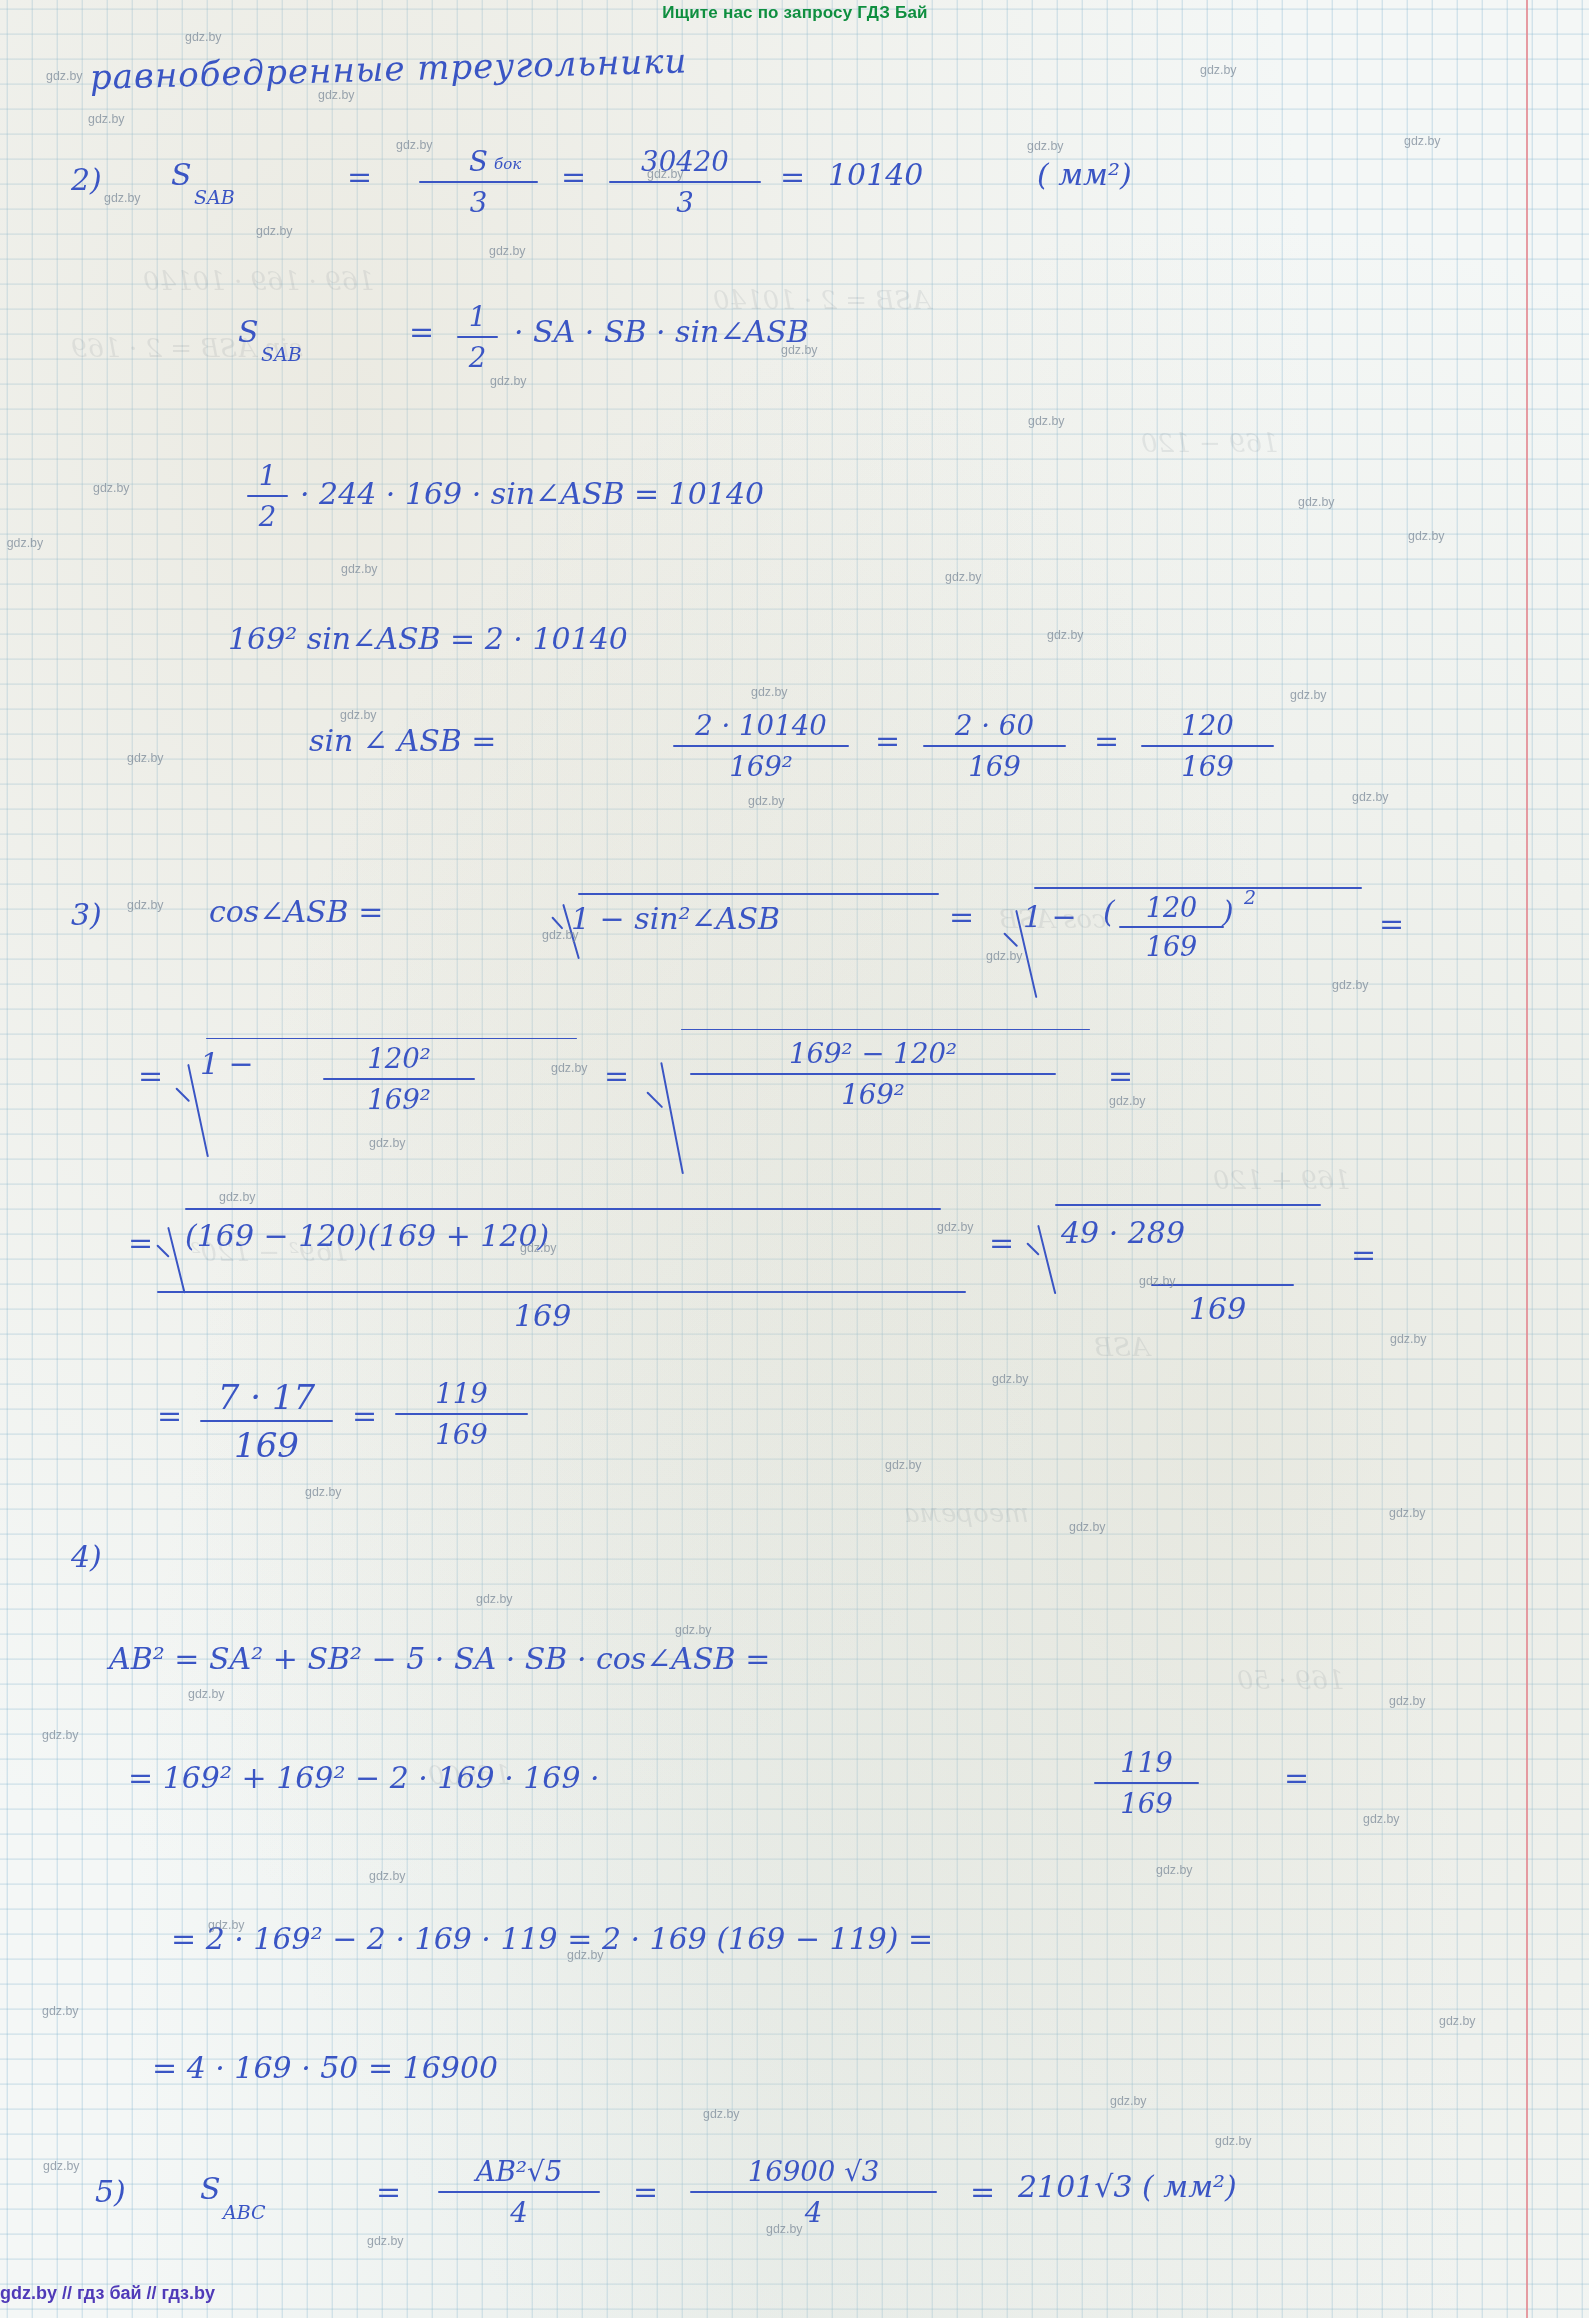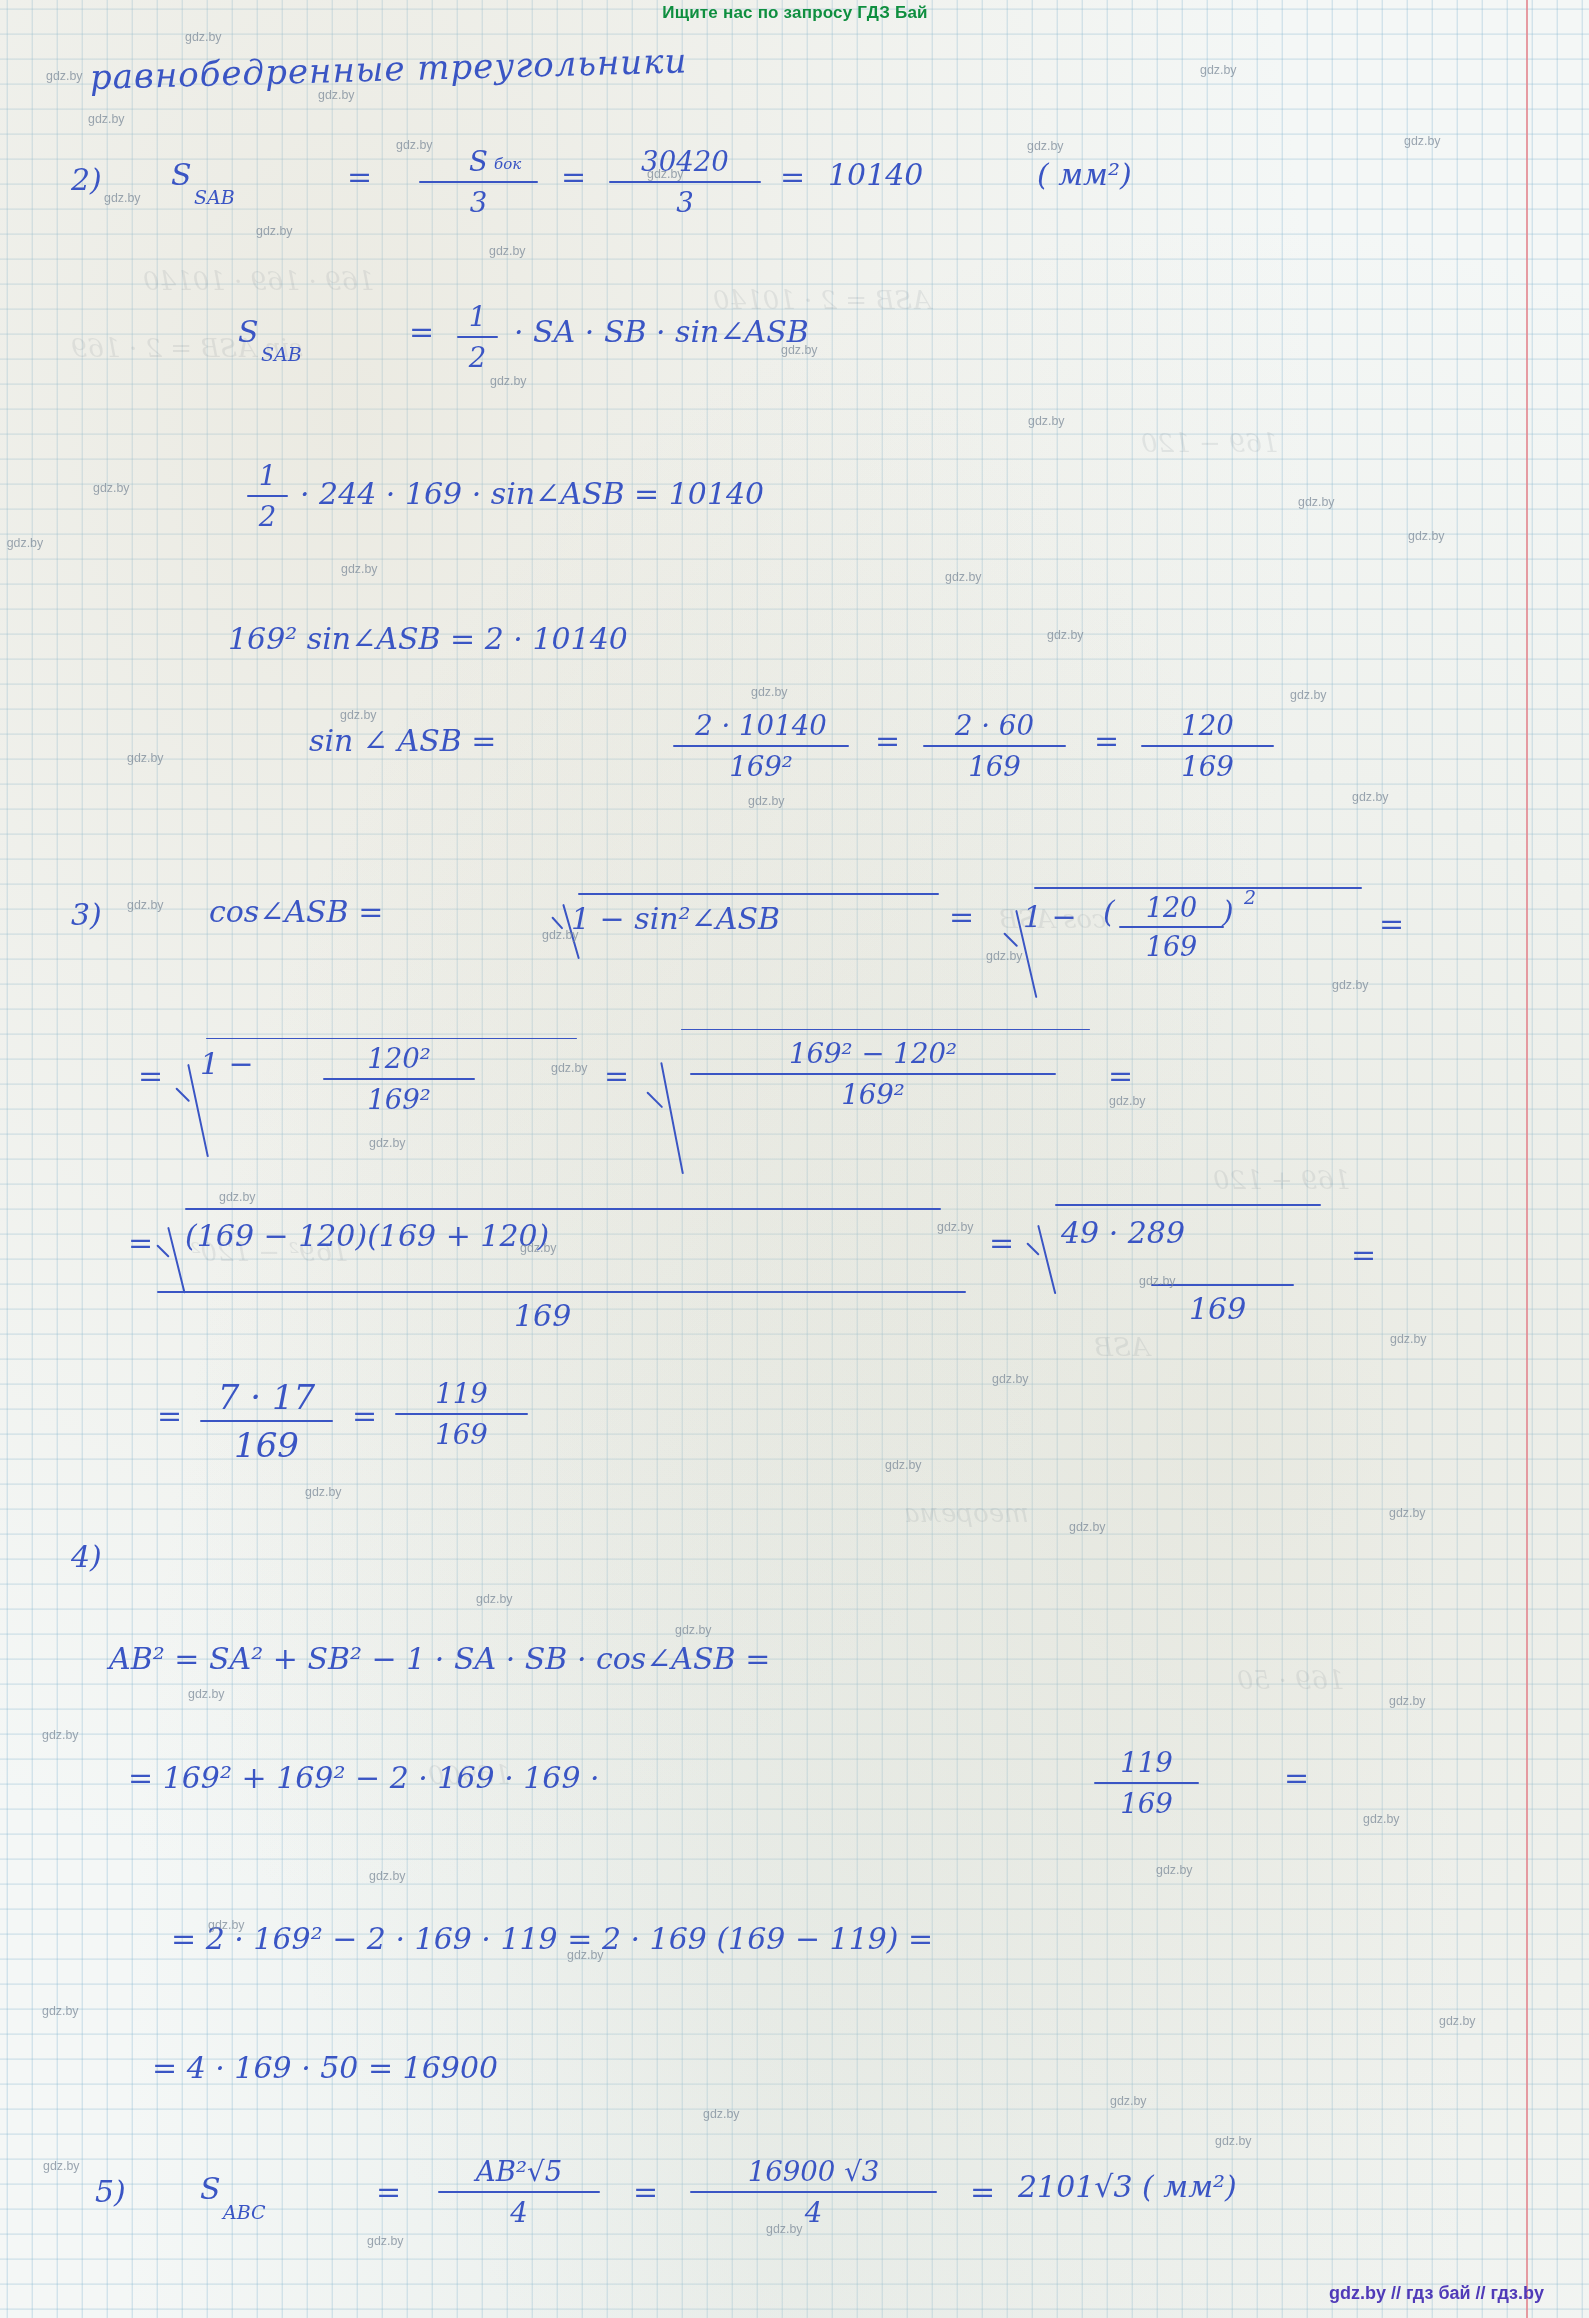--- a/index.html
+++ b/index.html
@@ -76,21 +76,21 @@
     font-size: 17px;
     font-weight: bold;
     color: #0f8f3f;
     letter-spacing: 0.2px;
   }
   .bottom-banner {
     position: absolute;
     top: 2283px;
     left: 0;
     width: 1544px;
-    text-align: right;
+    text-align: left;
     font-size: 18px;
     font-weight: bold;
     color: #4f3ab8;
   }
   
   .wm {
     position: absolute;
     font-size: 12.4px;
     color: #7c8a99;
     opacity: 0.75;
@@ -328,21 +328,21 @@
   </div>
   <div class="hw big" style="left:352px; top:1398px;">=</div>
   <div class="frac" style="left:395px; top:1377px; width:133px; font-size:27.6px;">
     <span class="num">119</span>
     <span class="bar"></span>
     <span class="den">169</span>
   </div>
 
   <div class="hw big" style="left:71px; top:1539px;">4)</div>
 
-  <div class="hw big" style="left:109px; top:1641px;">AB² = SA² + SB² − 1 · SA · SB · cos∠ASB =</div>
+  <div class="hw big" style="left:109px; top:1641px;">AB² = SA² + SB² − 5 · SA · SB · cos∠ASB =</div>
 
   <div class="hw big" style="left:128px; top:1760px;">= 169² + 169² − 2 · 169 · 169 ·</div>
   <div class="frac" style="left:1094px; top:1746px; width:105px; font-size:27.6px;">
     <span class="num">119</span>
     <span class="bar"></span>
     <span class="den">169</span>
   </div>
   <div class="hw big" style="left:1284px; top:1760px;">=</div>
 
   <div class="hw big" style="left:171px; top:1921px;">= 2 · 169² − 2 · 169 · 119 = 2 · 169 (169 − 119) =</div>

